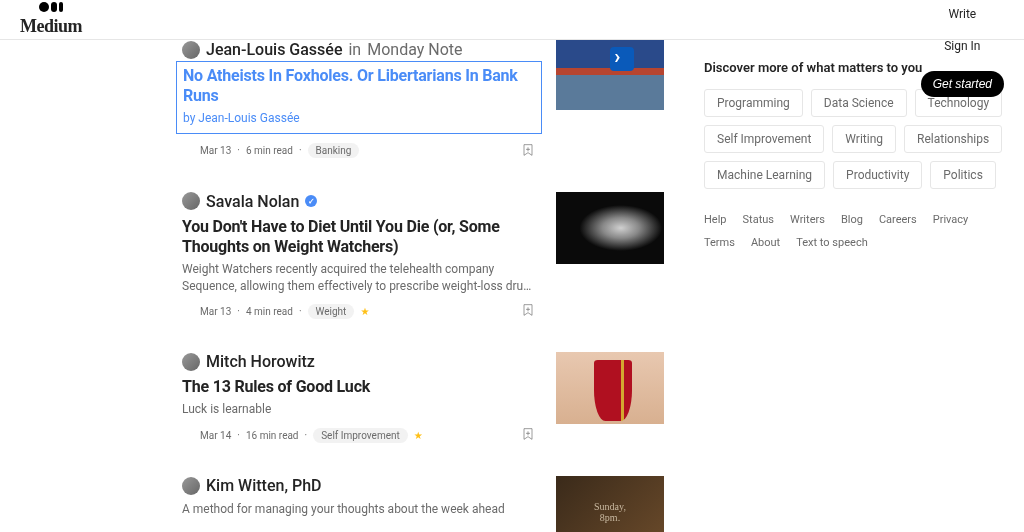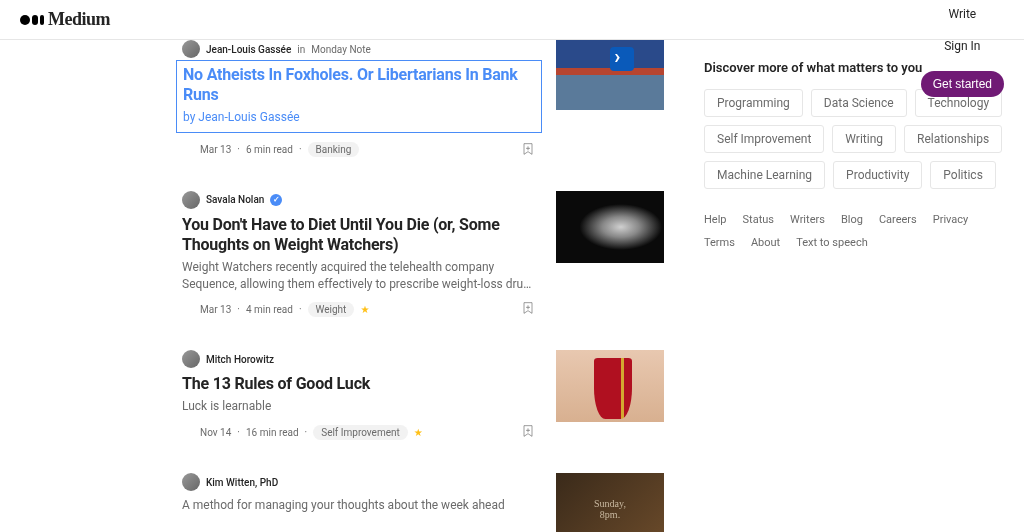--- a/index.html
+++ b/index.html
@@ -1,34 +1,34 @@
 <!DOCTYPE html>
 <html><head>
 <meta charset="utf-8">
 <style>
 * { margin: 0; padding: 0; box-sizing: border-box; }
 body { font-family: -apple-system, BlinkMacSystemFont, "Segoe UI", Roboto, sans-serif; color: #242424; background: #fff; }
 .header { border-bottom: 1px solid #e6e6e6; height: 40px; display: flex; align-items: center; justify-content: space-between; padding: 0 20px; position: fixed; top: 0; left: 0; right: 0; background: #fff; z-index: 10; }
 .header-inner { max-width: 1024px; width: 100%; margin: 0 auto; display: flex; align-items: center; justify-content: space-between; }
-.logo { display: flex; align-items: center; gap: 4px; }
+.logo { display: flex; align-items: center; gap: 4px; flex-direction: column; }
 .logo-dots { display: flex; gap: 2px; }
 .logo-dots span { width: 10px; height: 10px; border-radius: 50%; background: #000; }
 .logo-dots span:nth-child(2) { width: 6px; border-radius: 3px; }
 .logo-dots span:nth-child(3) { width: 4px; border-radius: 2px; }
 .logo-text { font-family: Georgia, serif; font-weight: 700; font-size: 18px; letter-spacing: -0.5px; }
 .nav { display: flex; align-items: center; gap: 18px; font-size: 12px; flex-direction: column; }
 .nav a { color: #242424; text-decoration: none; cursor: pointer; }
-.btn-primary { background: #701a75; color: #fff; border: none; border-radius: 15px; padding: 6px 12px; font-size: 12px; cursor: pointer; }
+.btn-primary { background: #000000; color: #fff; border: none; border-radius: 15px; padding: 6px 12px; font-size: 12px; cursor: pointer; font-style: italic; }
 .main { max-width: 1024px; margin: 40px auto 0; display: flex; padding: 0 20px; }
 .feed { flex: 1; max-width: 560px; padding-right: 40px; margin-left: 162px; }
 .article { display: flex; gap: 20px; margin-bottom: 32px; }
 .article-content { flex: 1; min-width: 0; }
 .article-img { width: 108px; height: 72px; background: #ccc; flex-shrink: 0; overflow: hidden; }
 .article-img.tall { height: 70px; }
-.byline { display: flex; align-items: center; gap: 6px; font-size: 10px; margin-bottom: 6px; }
+.byline { display: flex; align-items: center; gap: 6px; font-size: 16px; margin-bottom: 6px; }
 .avatar { width: 18px; height: 18px; border-radius: 50%; background: linear-gradient(135deg, #999, #666); flex-shrink: 0; }
 .author { color: #242424; font-weight: 500; }
 .publication { color: #6b6b6b; }
 .verified { width: 12px; height: 12px; background: #4a8cf7; border-radius: 50%; display: inline-flex; align-items: center; justify-content: center; }
 .verified::after { content: "✓"; color: #fff; font-size: 8px; font-weight: bold; }
 .title { font-size: 16px; font-weight: 700; line-height: 1.25; margin-bottom: 4px; letter-spacing: -0.2px; }
 .subtitle { font-size: 12px; color: #6b6b6b; line-height: 1.4; margin-bottom: 2px; display: -webkit-box; -webkit-line-clamp: 2; -webkit-box-orient: vertical; overflow: hidden; }
 .meta { display: flex; align-items: center; gap: 6px; font-size: 10px; color: #6b6b6b; margin-top: 8px; padding-left: 18px; }
 .tag { background: #f2f2f2; padding: 2px 8px; border-radius: 10px; font-size: 10px; color: #6b6b6b; }
 .star { color: #ffc017; font-size: 10px; }
@@ -130,21 +130,21 @@
       <div class="article-content">
         <div class="byline">
           <div class="avatar"></div>
           <span class="author">Mitch Horowitz</span>
         </div>
         <div>
           <h2 class="title">The 13 Rules of Good Luck</h2>
           <p class="subtitle">Luck is learnable</p>
         </div>
         <div class="meta">
-          <span>Nov 14</span> · 
+          <span>Mar 14</span> · 
           <span>16 min read</span> · 
           <span class="tag">Self Improvement</span>
           <span class="star">★</span>
           <span class="bookmark"><svg width="16" height="16" viewBox="0 0 24 24" fill="none" stroke="#6b6b6b" stroke-width="1">
                 <path d="M6 4h12v16l-6-4-6 4V4z"></path>
                 <path d="M12 8v6M9 11h6"></path>
               </svg></span>
         </div>
       </div>
       <div class="article-img img3"></div>

